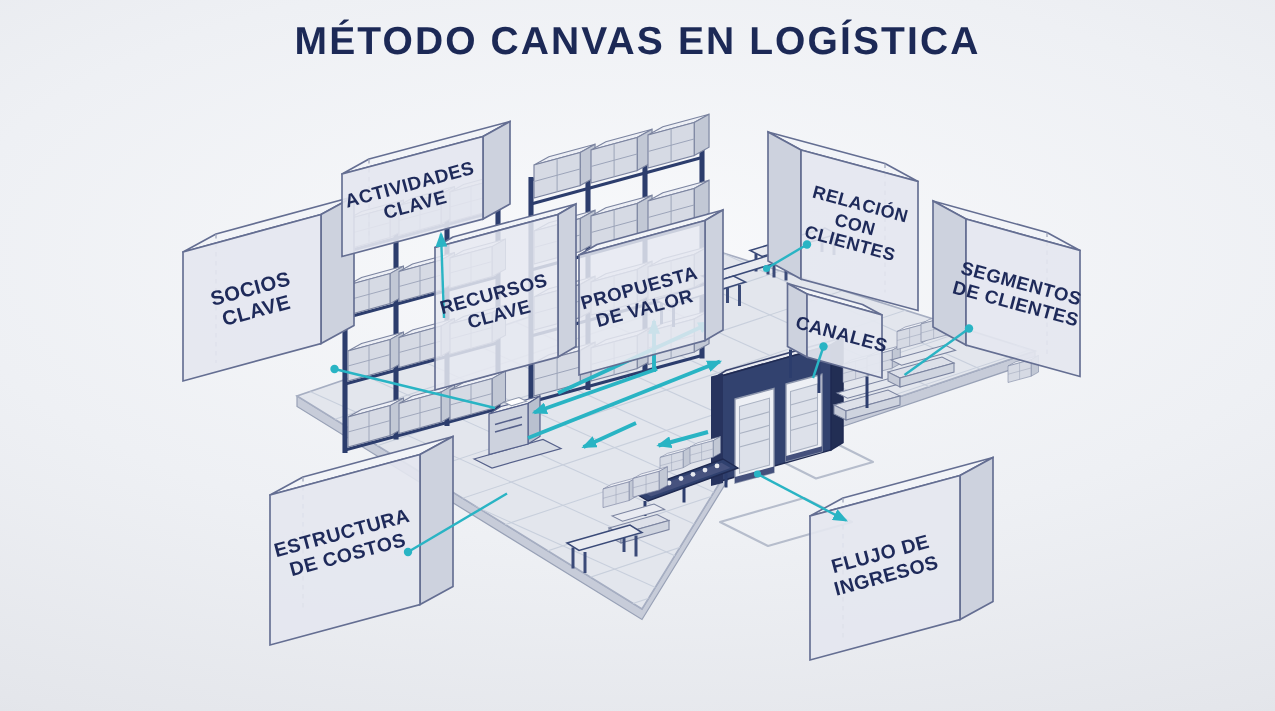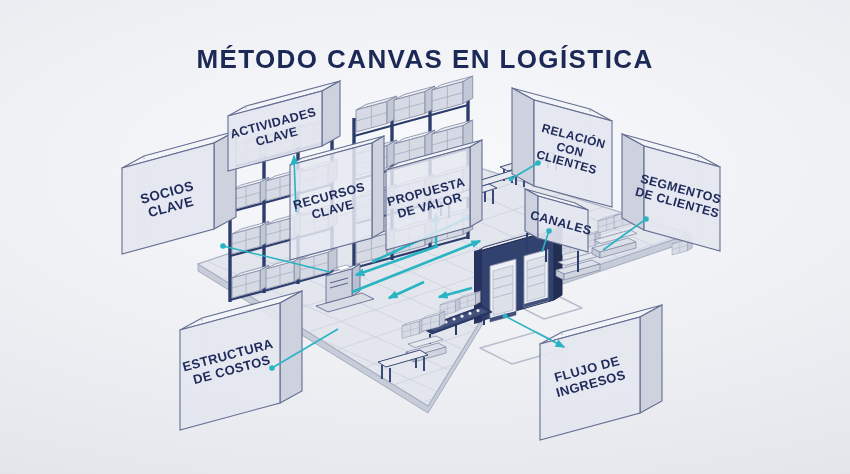--- a/index.html
+++ b/index.html
@@ -1,21 +1,21 @@
 <!DOCTYPE html>
 <html><head>
 <meta charset="utf-8">
 <style>
   html,body{margin:0;padding:0;background:#dfe1e6;font-family:"Liberation Sans",sans-serif;}
   .stage{
     position:relative;width:850px;height:474px;overflow:hidden;
     background:radial-gradient(ellipse 120% 90% at 50% 36%, #f8f9fb 0%, #eef0f4 45%, #e4e6eb 80%, #dcdee4 100%);
   }
   .title{
-    position:absolute;top:44px;left:0;right:0;margin:0;text-align:center;
+    position:absolute;top:12px;left:0;right:0;margin:0;text-align:center;
     font:700 26px "Liberation Sans",sans-serif;color:#1c2956;letter-spacing:1.4px;
   }
   .scene-svg{position:absolute;left:0;top:0;}
   .block-label{
     position:absolute;font:700 12.5px "Liberation Sans",sans-serif;color:#1e2a5a;
     text-align:center;white-space:pre-line;line-height:1.13;letter-spacing:.35px;
     transform-origin:center;pointer-events:none;
   }
   .rotL{transform:translate(-50%,-50%) rotate(-15deg);}
   .rotR{transform:translate(-50%,-50%) rotate(15deg);}

